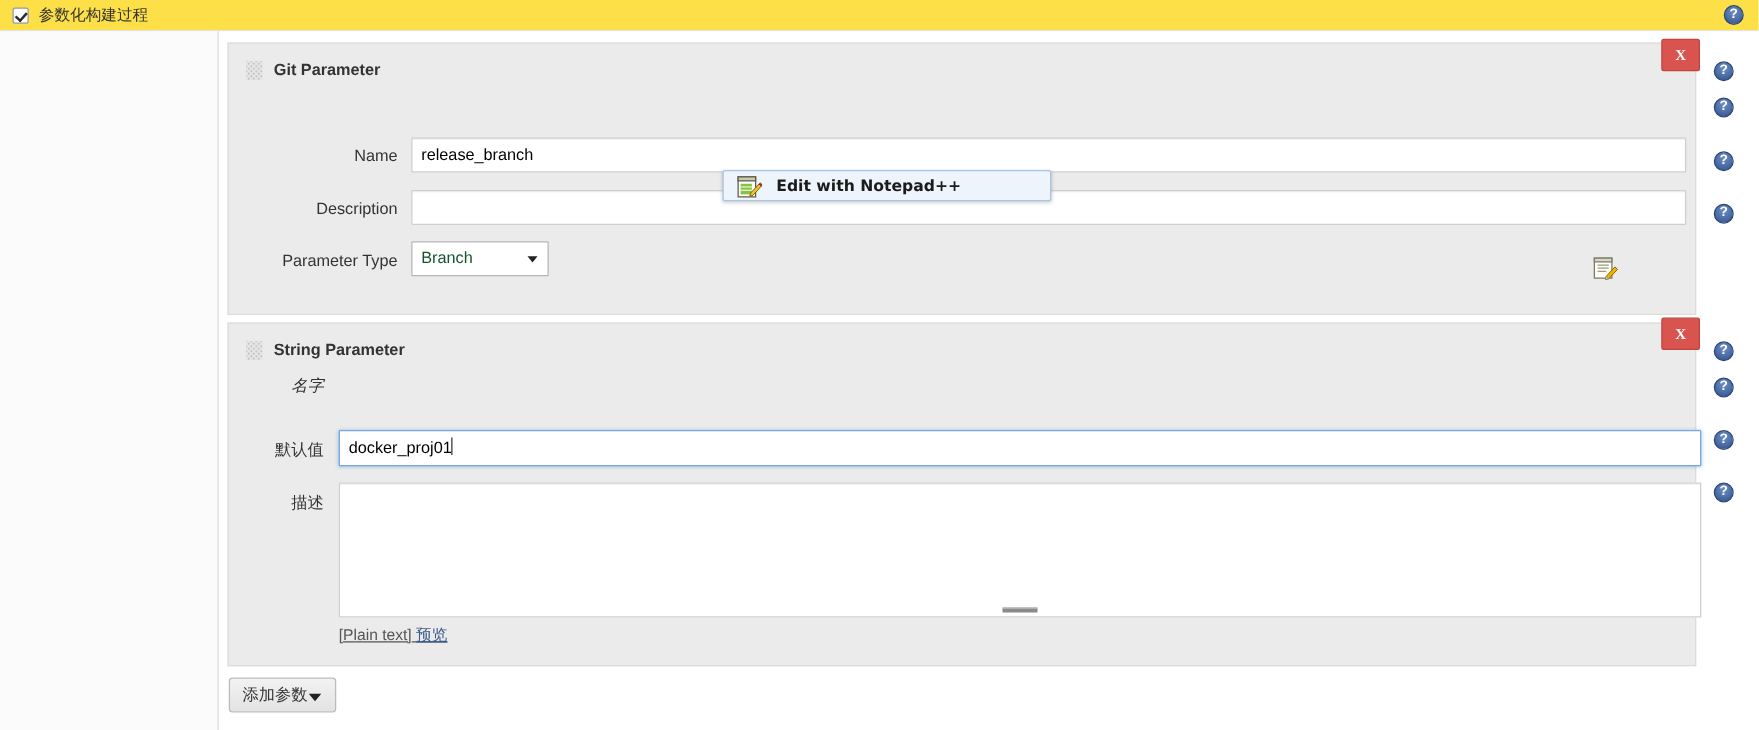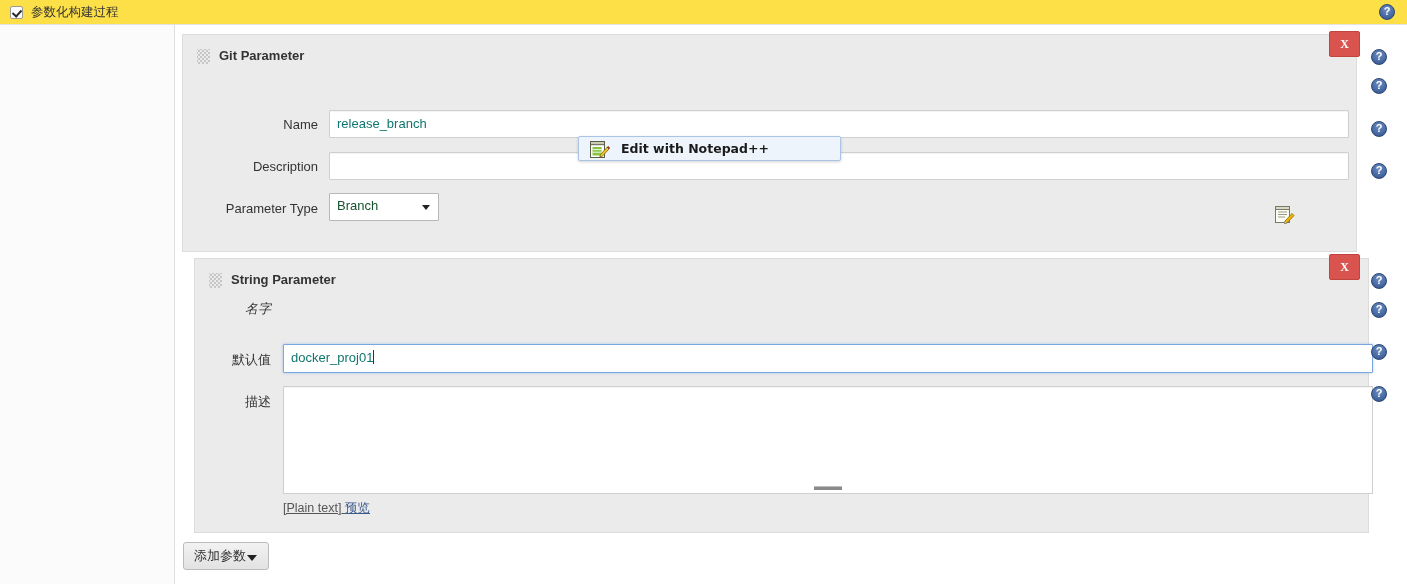--- a/index.html
+++ b/index.html
@@ -95,21 +95,21 @@
   }
 
   
   .param-panel {
     position: absolute;
     background: #ebebeb;
     border: 1px solid #dcdcda;
     box-sizing: border-box;
   }
   #git-panel  { left: 182px; top: 34px;  width: 1175px; height: 218px; }
-  #string-panel { left: 182px; top: 258px; width: 1175px; height: 275px; margin-left: 12px; }
+  #string-panel { left: 182px; top: 258px; width: 1175px; height: 275px; }
 
   .drag-handle {
     position: absolute;
     left: 14px; top: 14px;
     width: 13px; height: 15px;
     background-image:
       radial-gradient(#c3c3c3 32%, transparent 34%),
       radial-gradient(#c3c3c3 32%, transparent 34%);
     background-size: 4px 4px;
     background-position: 0 0, 2px 2px;
@@ -151,21 +151,21 @@
     white-space: nowrap;
   }
   .text-input {
     position: absolute;
     background: #ffffff;
     border: 1px solid #cfcfcf;
     box-shadow: inset 0 1px 1px rgba(0,0,0,.05);
     box-sizing: border-box;
     font-family: "Liberation Sans", "DejaVu Sans", sans-serif;
     font-size: 13px;
-    color: #0f766e;
+    color: #000000;
     padding: 0 7px;
     line-height: 26px;
     outline: none;
     border-radius: 1px;
   }
   .text-input.focused {
     border: 1px solid #7aa7e0;
     box-shadow: 0 0 3px rgba(110,160,220,.55);
   }
   .caret {

